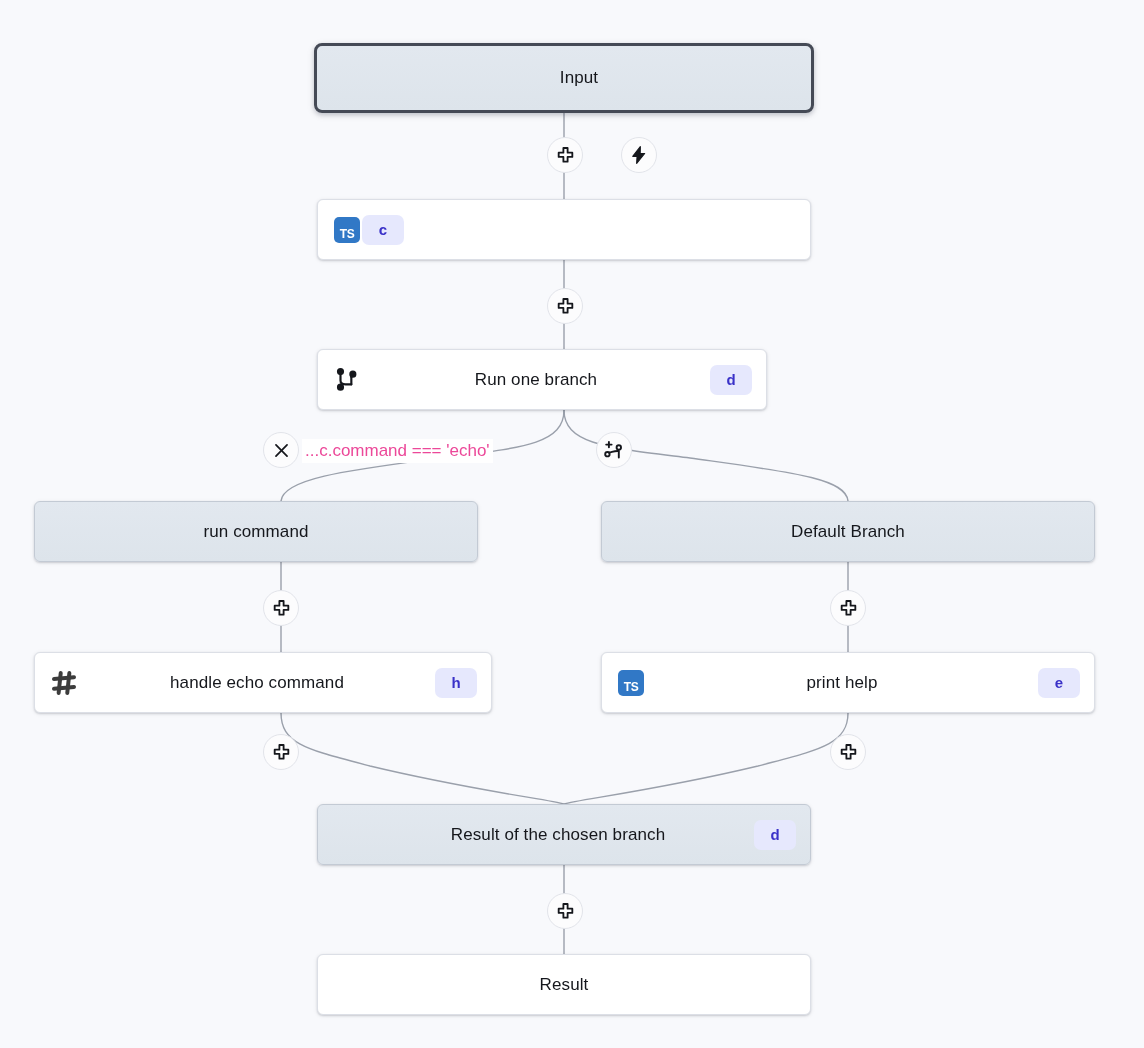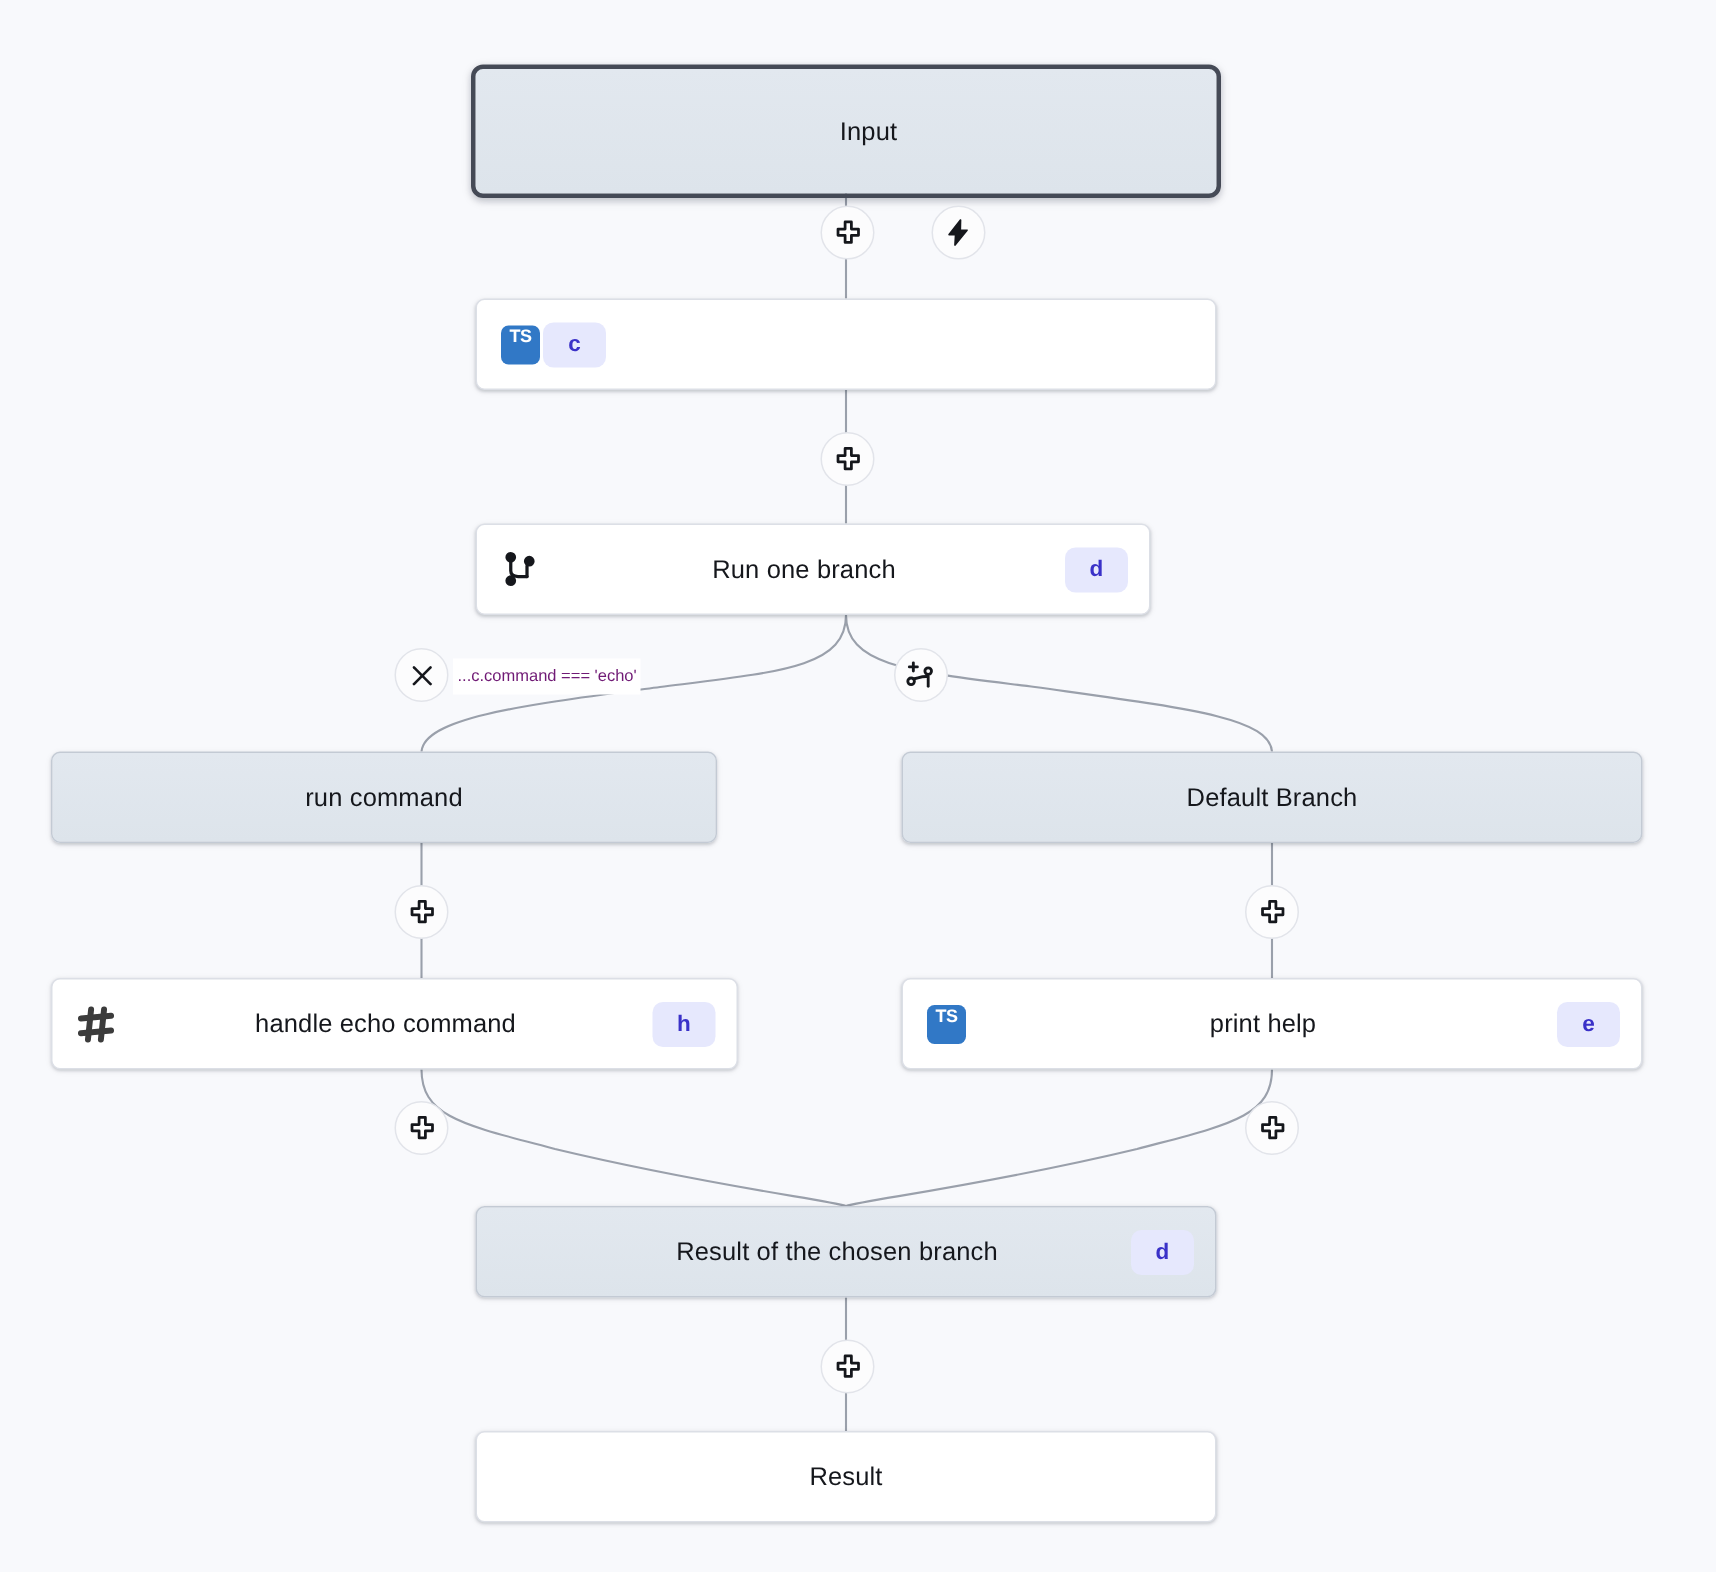--- a/index.html
+++ b/index.html
@@ -74,21 +74,21 @@
     width: 26px;
     height: 26px;
     border-radius: 5px;
     background: #3178c6;
     color: #ffffff;
     font-size: 12px;
     font-weight: bold;
     display: flex;
     align-items: flex-end;
     justify-content: center;
-    padding-bottom: 12px;
+    padding-bottom: 2px;
     box-sizing: border-box;
     letter-spacing: -0.4px;
   }
 
   
   .shortcut {
     flex: 0 0 auto;
     width: 42px;
     height: 30px;
     margin-right: 14px;
@@ -118,22 +118,22 @@
     display: flex;
     align-items: center;
     justify-content: center;
     box-sizing: border-box;
   }
 
   
   .cond-label {
     position: absolute;
     background: #ffffff;
-    font-size: 11px;
-    color: #701a75;
+    font-size: 17px;
+    color: #ec4899;
     white-space: nowrap;
     padding: 1px 3px;
     line-height: 22px;
   }
 </style>
 </head>
 <body>
 
 <div id="canvas">
   <svg id="edge-layer" viewBox="0 0 1144 1048" xmlns="http://www.w3.org/2000/svg">
@@ -141,21 +141,21 @@
       <path d="M 564 260 L 564 349" fill="none" stroke="#9aa0ab" stroke-width="1.4"></path>
       <path d="M 564 410 C 564 445 520 448 440 458 C 350 470 283 478 281 501" fill="none" stroke="#9aa0ab" stroke-width="1.4"></path>
       <path d="M 564 410 C 564 445 610 448 690 458 C 790 472 846 478 848 501" fill="none" stroke="#9aa0ab" stroke-width="1.4"></path>
       <path d="M 281 562 L 281 652" fill="none" stroke="#9aa0ab" stroke-width="1.4"></path>
       <path d="M 848 562 L 848 652" fill="none" stroke="#9aa0ab" stroke-width="1.4"></path>
       <path d="M 281 713 C 281 745 310 750 370 766 C 470 790 552 800 564 804" fill="none" stroke="#9aa0ab" stroke-width="1.4"></path>
       <path d="M 848 713 C 848 745 818 750 758 766 C 658 790 576 800 564 804" fill="none" stroke="#9aa0ab" stroke-width="1.4"></path>
       <path d="M 564 865 L 564 954" fill="none" stroke="#9aa0ab" stroke-width="1.4"></path>
     </svg>
   <div id="node-layer">
-      <div class="node node-io node-selected" style="left: 314px; top: 43px; width: 500px; height: 89px; padding-left: 30px;">
+      <div class="node node-io node-selected" style="left: 314px; top: 43px; width: 500px; height: 70px; padding-left: 30px;">
         <div class="node-label">Input</div>
       </div>
       <div class="node node-plain" style="left: 317px; top: 199px; width: 494px; height: 61px;">
         <div class="node-icon">
           <div class="icon-ts">TS</div>
         </div>
         <div class="shortcut">c</div>
       </div>
       <div class="node node-plain" style="left: 317px; top: 349px; width: 450px; height: 61px;">
         <div class="node-icon">

